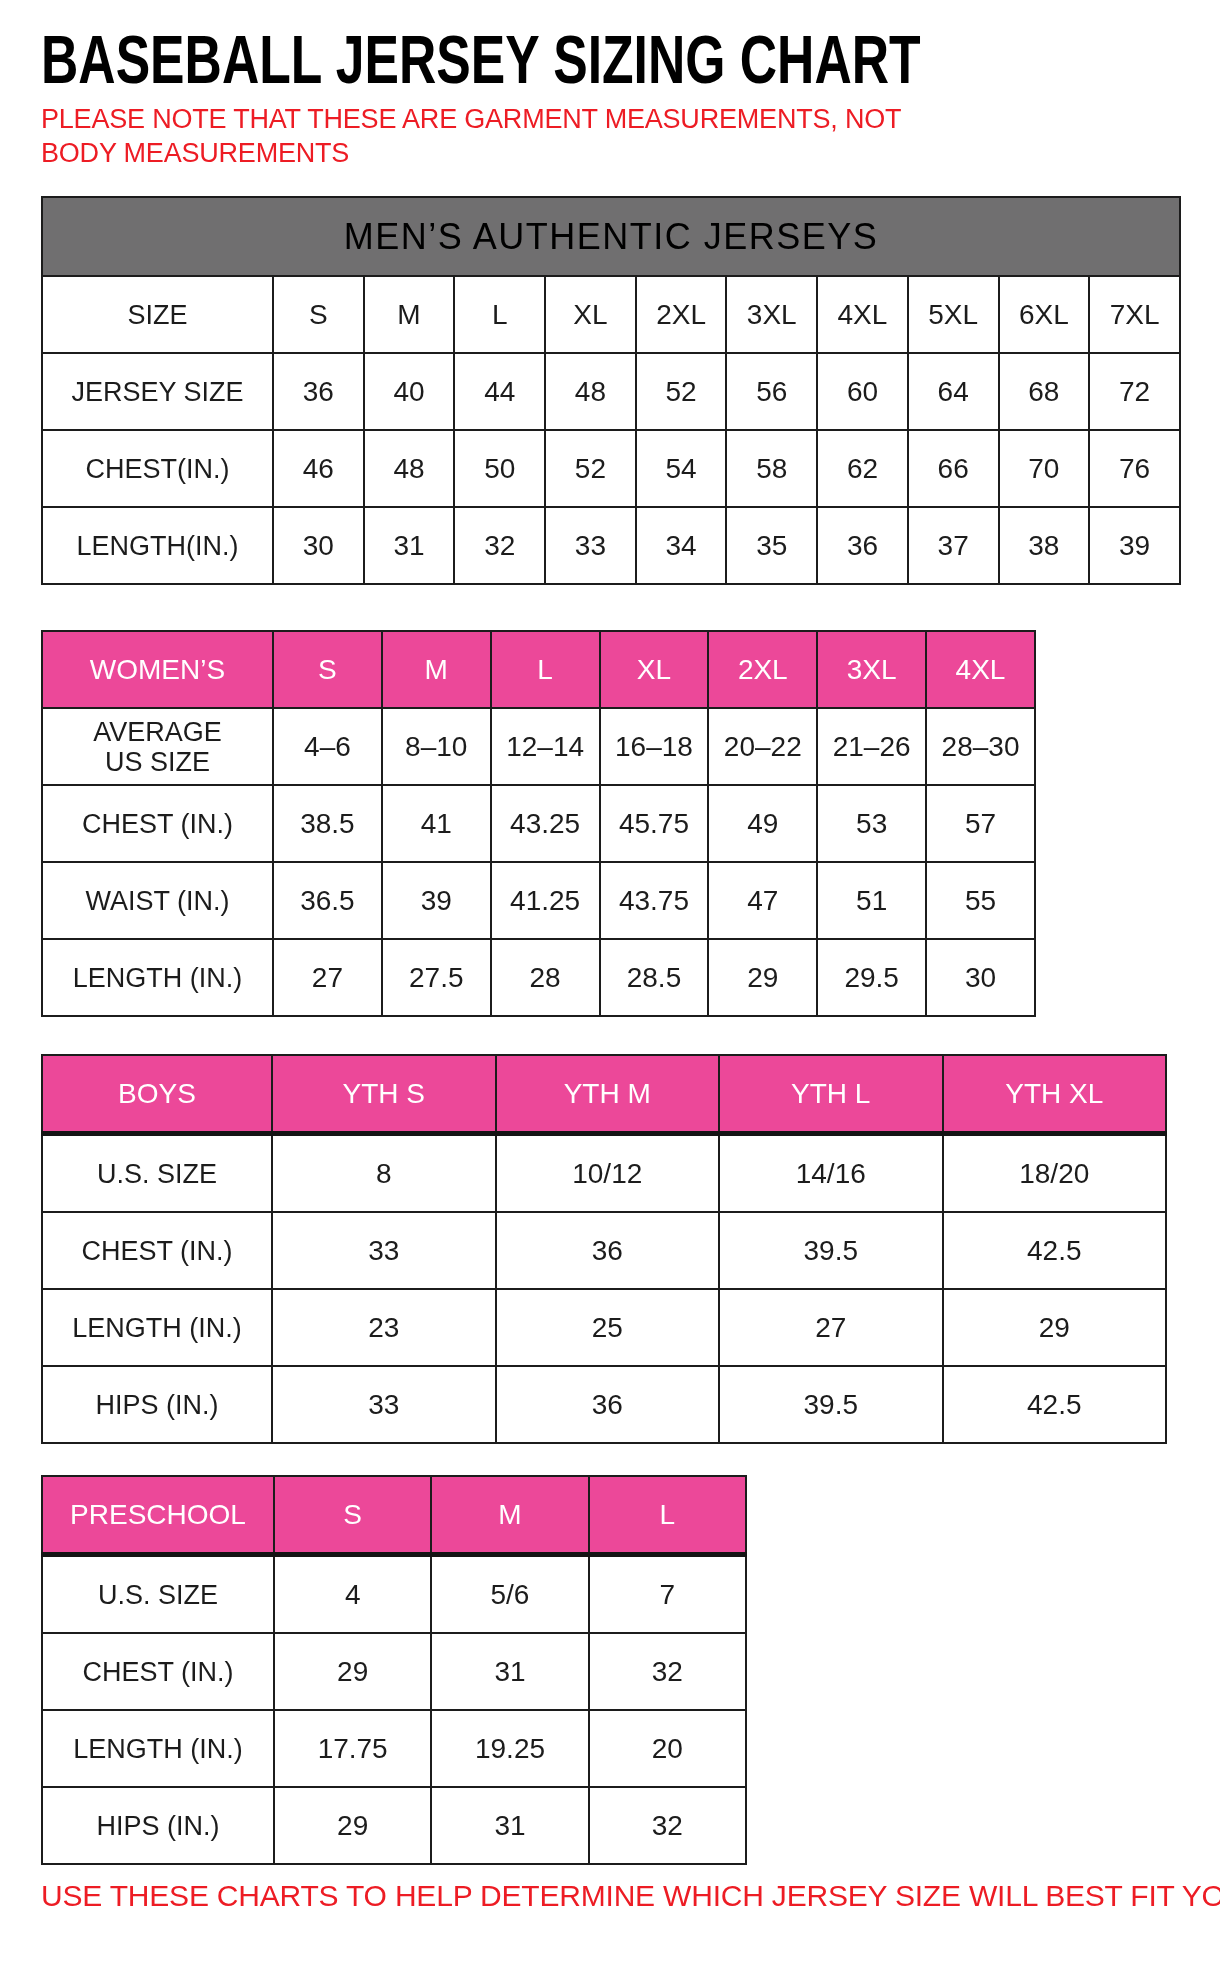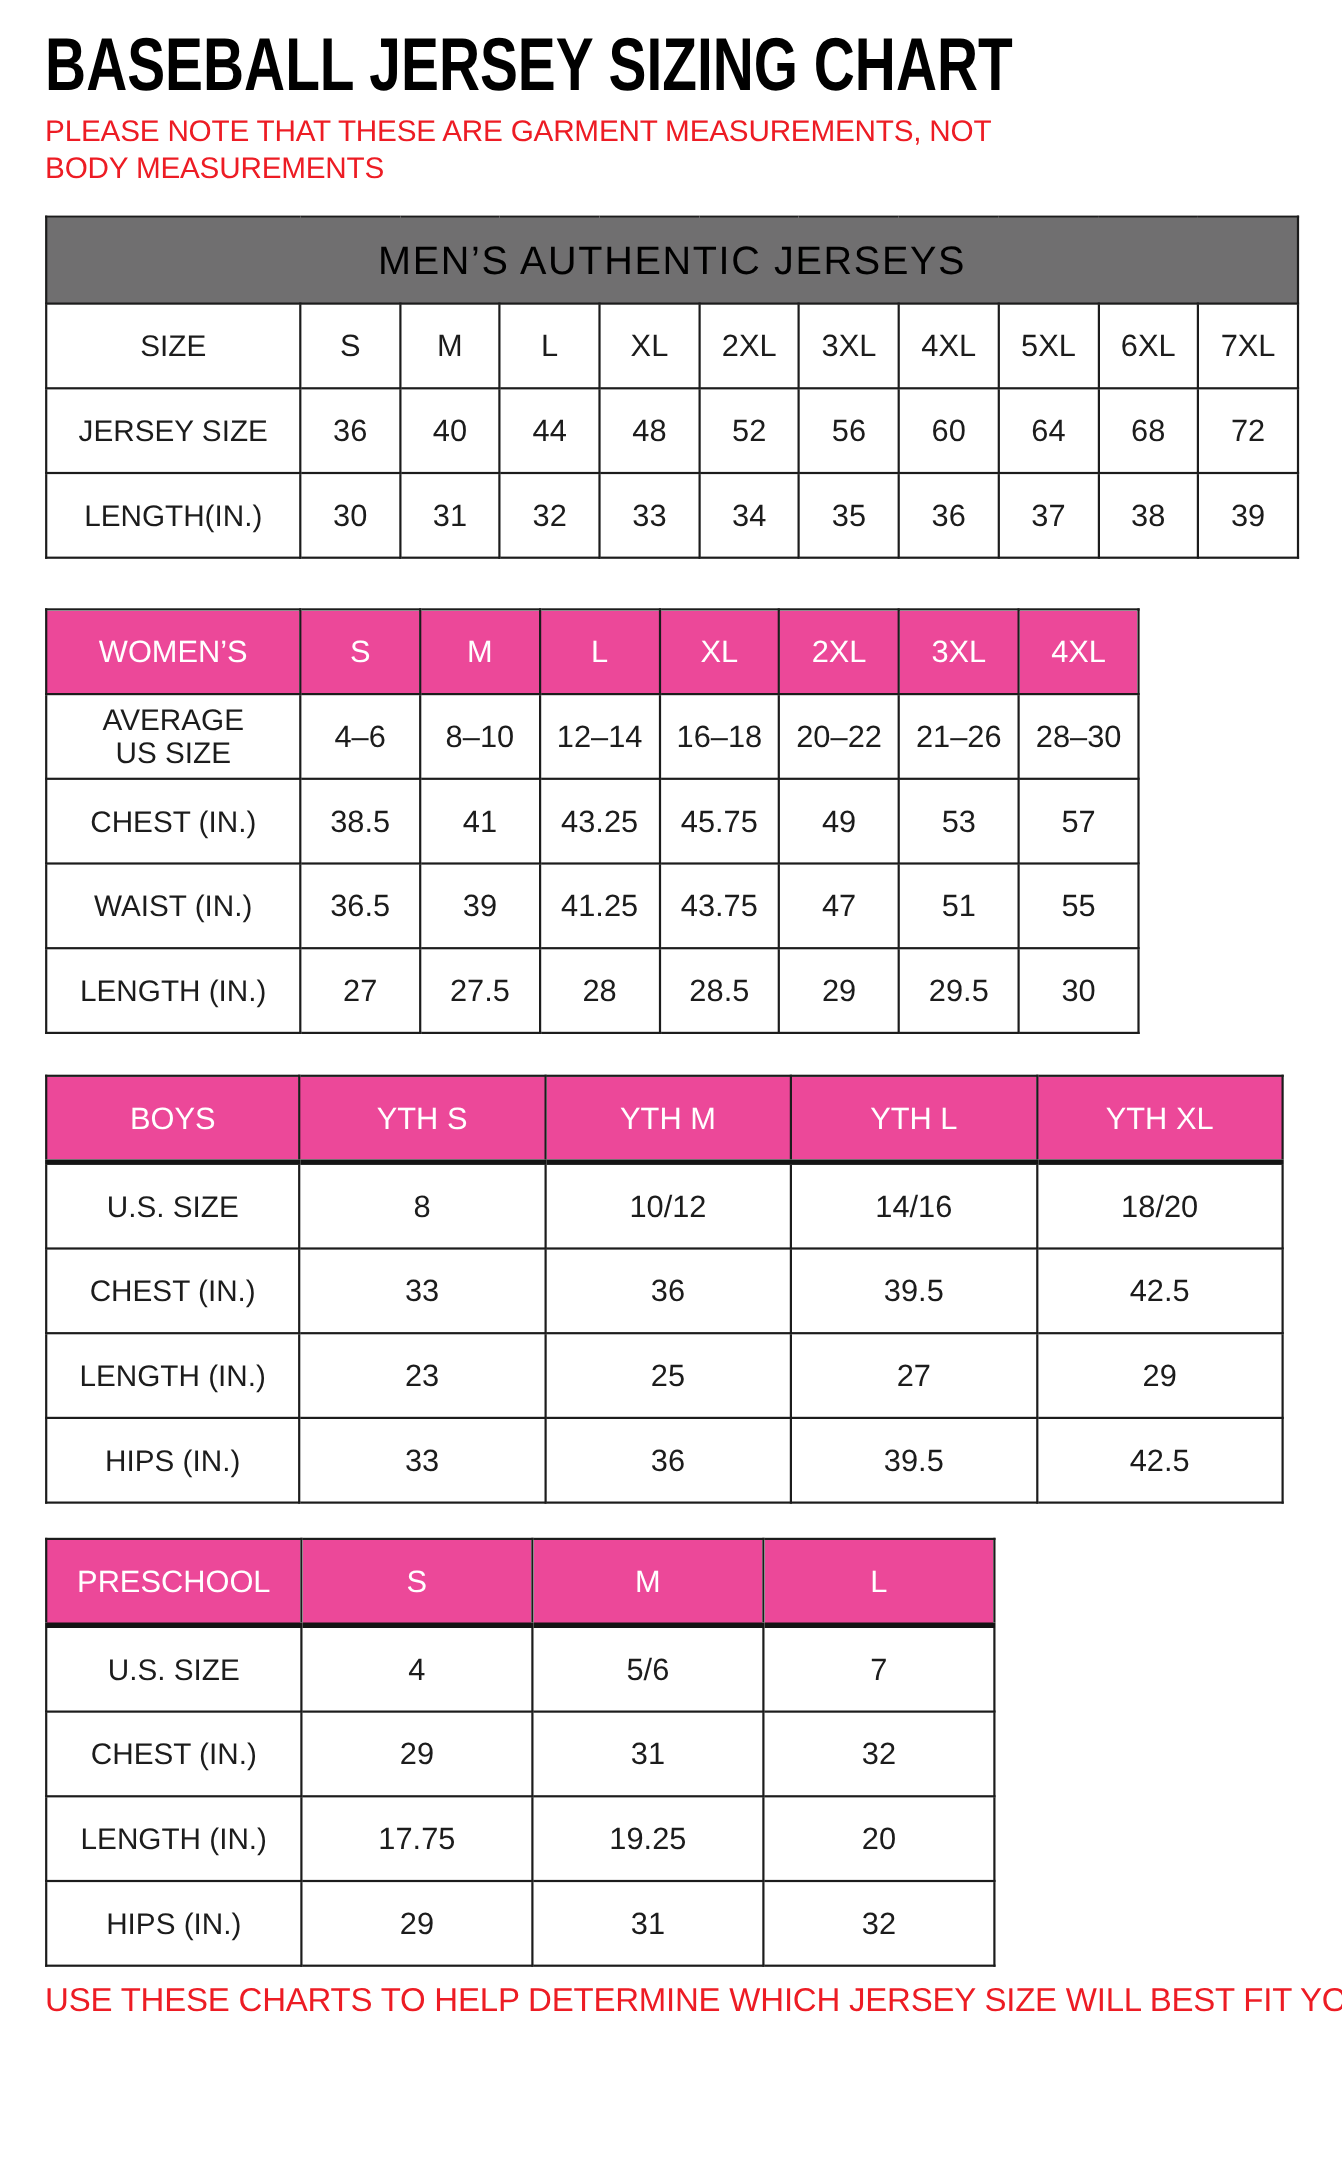--- a/index.html
+++ b/index.html
@@ -40,21 +40,21 @@
   table.sizing td.th{
     background:#ec4899;color:#ffffff;font-size:28px;
   }
   table.sizing td.tbl-title{
     background:#706f70;color:#000000;font-size:36px;
     height:77px;letter-spacing:1.5px;
   }
   #tbl-mens{width:1140px;}      #tbl-mens col.c0{width:231px;}
   #tbl-womens{width:995px;}     #tbl-womens col.c0{width:231px;}
   #tbl-boys{width:1126px;}       #tbl-boys col.c0{width:230px;}
-  #tbl-preschool{width:864px;}  #tbl-preschool col.c0{width:232px;}
+  #tbl-preschool{width:706px;}  #tbl-preschool col.c0{width:232px;}
   #tbl-boys tr.head td, #tbl-preschool tr.head td{border-bottom:5px solid #141414;}
   .footer{
     margin-top:14px;font-size:30px;color:#ed1c24;
     letter-spacing:-0.2px;white-space:nowrap;
   }
 </style>
 </head>
 <body>
 
 <div class="content">
@@ -100,20 +100,33 @@
             <td class="val">44</td>
             <td class="val">48</td>
             <td class="val">52</td>
             <td class="val">56</td>
             <td class="val">60</td>
             <td class="val">64</td>
             <td class="val">68</td>
             <td class="val">72</td>
           </tr>
           <tr>
+            <td class="rowlabel">CHEST(IN.)</td>
+            <td class="val">46</td>
+            <td class="val">48</td>
+            <td class="val">50</td>
+            <td class="val">52</td>
+            <td class="val">54</td>
+            <td class="val">58</td>
+            <td class="val">62</td>
+            <td class="val">66</td>
+            <td class="val">70</td>
+            <td class="val">76</td>
+          </tr>
+          <tr>
             <td class="rowlabel">LENGTH(IN.)</td>
             <td class="val">30</td>
             <td class="val">31</td>
             <td class="val">32</td>
             <td class="val">33</td>
             <td class="val">34</td>
             <td class="val">35</td>
             <td class="val">36</td>
             <td class="val">37</td>
             <td class="val">38</td>

